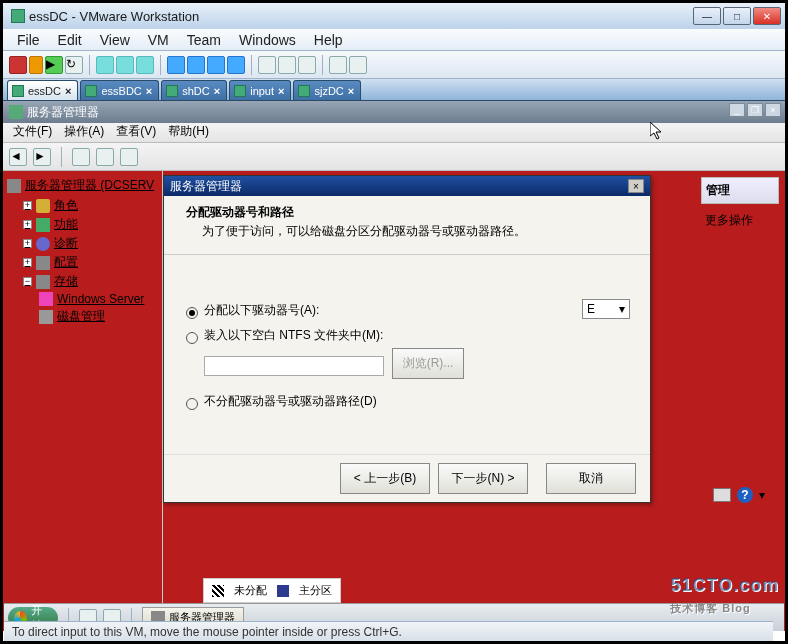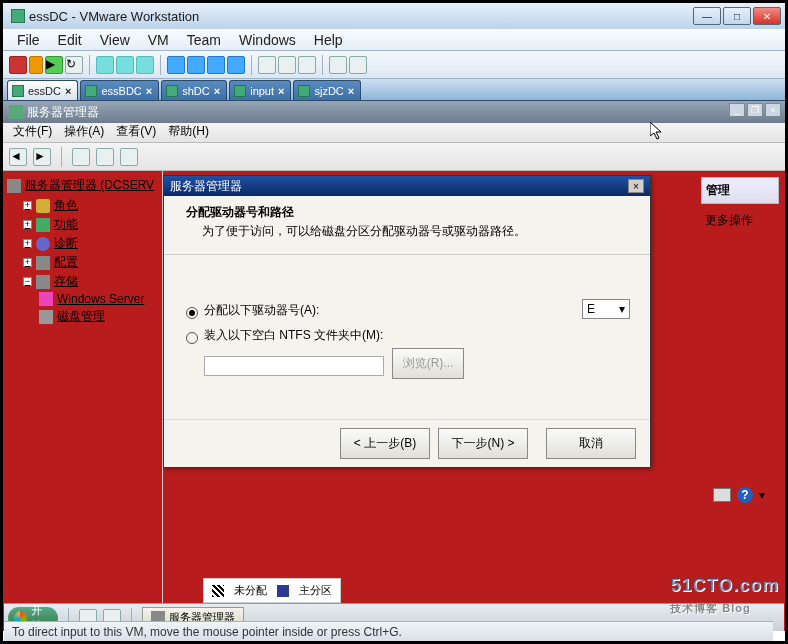--- a/index.html
+++ b/index.html
@@ -296,20 +296,24 @@
           </span>
       </div>
       <div class="radio-row">
         <span class="radio"></span>
         <span>装入以下空白 NTFS 文件夹中(M):</span>
       </div>
       <div style="display:flex;align-items:center;">
         <span class="path-box"></span>
         <span class="browse-btn">浏览(R)...</span>
       </div>
+      <div class="radio-row" style="margin-top:10px">
+        <span class="radio"></span>
+        <span>不分配驱动器号或驱动器路径(D)</span>
+      </div>
     </div>
     <div class="dlg-foot">
       <div class="dlg-btn">&lt; 上一步(B)</div>
       <div class="dlg-btn">下一步(N) &gt;</div>
       <div class="dlg-btn" style="margin-left:10px;">取消</div>
     </div>
   </div>
 
   <div class="watermark">
     <span>51CTO.com</span><br>

